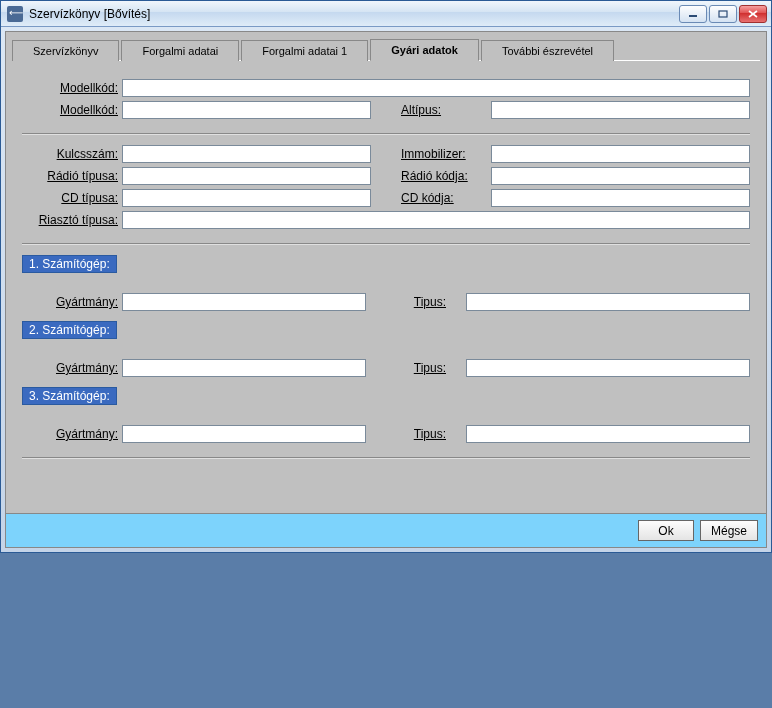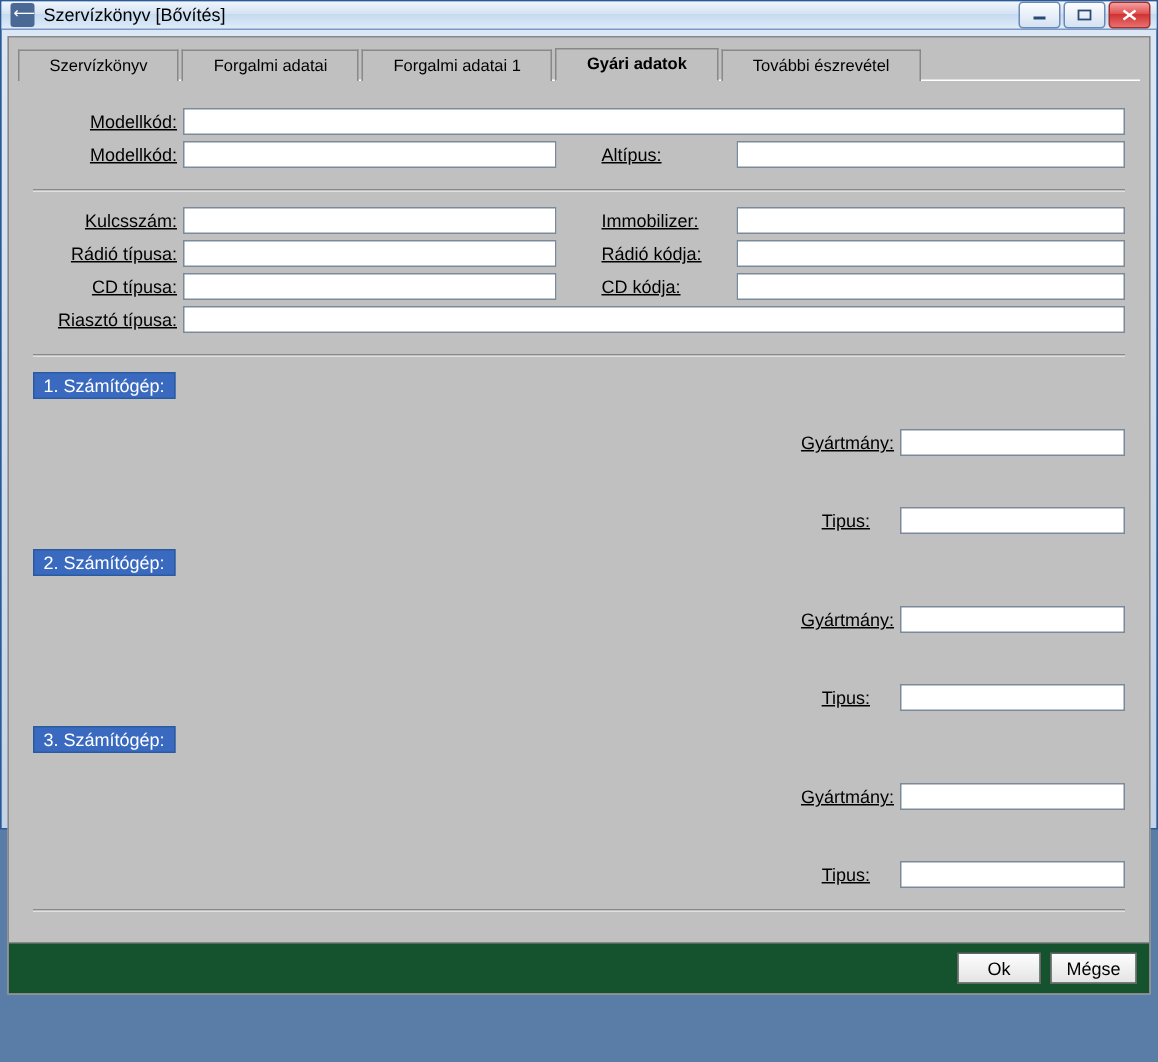--- a/index.html
+++ b/index.html
@@ -152,38 +152,37 @@
     font-size: 12px;
     border: 1px solid #2a5aa0;
     margin-bottom: 20px;
   }
   .footer {
     border-top: 1px solid #888;
     padding: 6px 8px;
     display: flex;
     justify-content: flex-end;
     gap: 6px;
-    background: #14532d;
+    background: #7dd3fc;
   }
   button.btn {
     min-width: 56px;
     height: 21px;
     border: 1px solid #666;
     background: linear-gradient(#fdfdfd, #e4e4e4);
     font-size: 12px;
     cursor: pointer;
     padding: 0 10px;
   }
   .computer-block { margin-bottom: 6px; }
   .computer-row {
     display: flex;
-    align-items: flex-end;
-    gap: 30px;
+    align-items: flex-start;
+    gap: 40px;
     margin-bottom: 2px;
-    flex-direction: column;
   }
   .lbl-g {
     width: 100px;
     text-align: right;
     padding-right: 4px;
     font-size: 12px;
   }
   .lbl-t {
     width: 60px;
     text-align: right;

